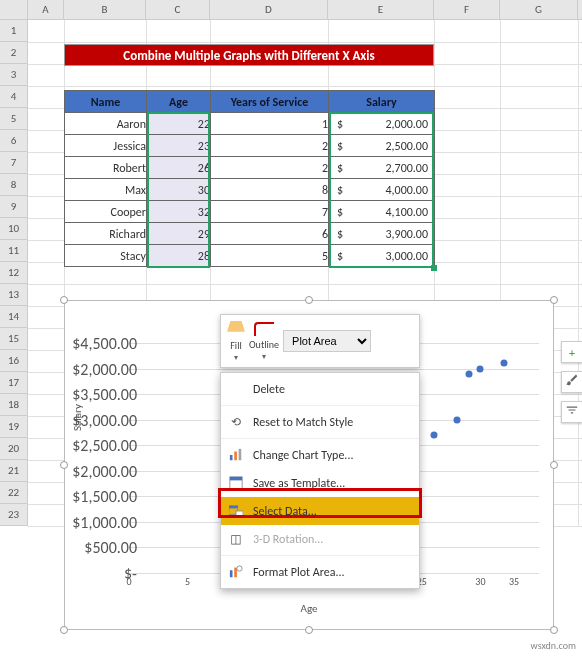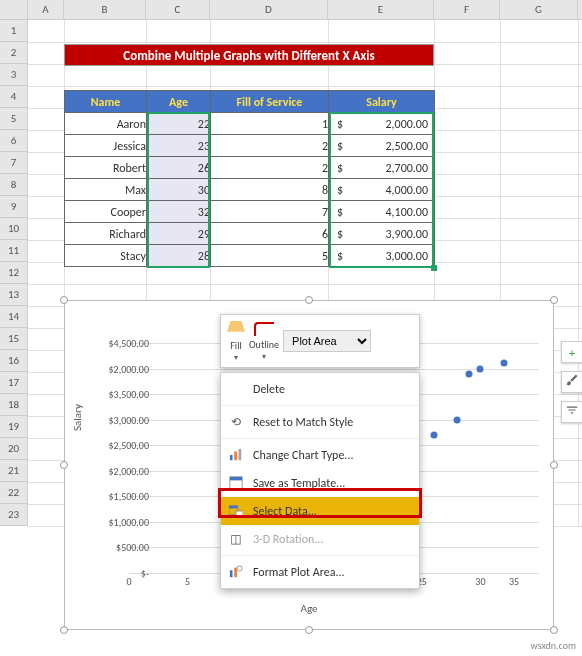--- a/index.html
+++ b/index.html
@@ -21,21 +21,21 @@
 .gridlines { position: absolute; inset: 0; }
 .gl-v { position: absolute; top: 0; bottom: 0; width: 1px; background: #e0e0e0; }
 .gl-h { position: absolute; left: 0; right: 0; height: 1px; background: #e0e0e0; }
 
 
 .title-bar { position: absolute; left: 36px; top: 24px; width: 370px; height: 22px; background: #c00000; color: #fff; font-weight: bold; text-align: center; line-height: 22px; font-size: 13px; border: 1px solid #999; }
 
 
 .dtable { position: absolute; left: 36px; top: 70px; border-collapse: collapse; }
 .dtable th, .dtable td { border: 1px solid #666; height: 22px; font-size: 12px; }
-.dtable th { background: #4472c4; color: #fde047; font-weight: bold; text-align: center; }
+.dtable th { background: #4472c4; color: #0f172a; font-weight: bold; text-align: center; }
 .dtable td { text-align: right; background: #fff; }
 .dtable .age-col { background: #e8e6f3; }
 .dtable .sal-col { text-align: right; padding-right: 6px; position: relative; }
 .dtable .sal-col .dollar { position: absolute; left: 8px; }
 .c-name { width: 82px; }
 .c-age { width: 64px; }
 .c-yos { width: 118px; }
 .c-sal { width: 106px; }
 
 
@@ -47,21 +47,21 @@
 .chart-box { position: absolute; left: 36px; top: 280px; width: 490px; height: 330px; border: 1px solid #bbb; background: #fff; }
 .chart-handles .h { position: absolute; width: 8px; height: 8px; border: 1px solid #999; background: #fff; border-radius: 50%; }
 .chart-float { position: absolute; right: -30px; width: 22px; height: 22px; border: 1px solid #ccc; background: #fff; text-align: center; line-height: 22px; box-shadow: 0 1px 2px rgba(0,0,0,.2); }
 
 .y-axis-title { position: absolute; left: 6px; top: 130px; transform: rotate(-90deg); transform-origin: left top; font-size: 11px; color: #555; }
 .x-axis-title { position: absolute; bottom: 14px; left: 0; right: 0; text-align: center; font-size: 11px; color: #555; }
 
 .plot { position: absolute; left: 64px; top: 42px; width: 410px; height: 230px; }
 .plot .grid-h { position: absolute; left: 0; right: 0; height: 1px; background: #ddd; }
 .plot .pt { position: absolute; width: 7px; height: 7px; background: #4472c4; border-radius: 50%; transform: translate(-50%, 50%); }
-.y-tick { position: absolute; right: 404px; font-size: 10px; color: #555; transform: translateY(-50%); }
+.y-tick { position: absolute; right: 416px; font-size: 16px; color: #555; transform: translateY(-50%); }
 .x-tick { position: absolute; top: 274px; font-size: 10px; color: #555; transform: translateX(-50%); }
 
 
 .mini-tb { position: absolute; left: 220px; top: 314px; width: 200px; height: 54px; background: #fff; border: 1px solid #ccc; box-shadow: 0 2px 6px rgba(0,0,0,.25); display: flex; align-items: center; padding: 4px 6px; gap: 4px; z-index: 30; }
 .mini-tb .tb-item { text-align: center; font-size: 10px; color: #444; }
 .mini-tb .bucket { width: 18px; height: 16px; background: #f7c873; display: block; margin: 0 auto 2px; clip-path: polygon(20% 0, 80% 0, 100% 70%, 0 70%); position: relative; }
 .mini-tb .swoosh { width: 20px; height: 14px; border: 2px solid #c00; border-bottom: none; border-right: none; border-radius: 4px 0 0 0; display: block; margin: 0 auto 2px; }
 .mini-tb .dd { position: relative; }
 .mini-tb .chev { font-size: 8px; display: block; color: #666; }
 .mini-tb select { border: 1px solid #ccc; font-size: 11px; height: 22px; width: 88px; padding: 0 4px; }
@@ -151,21 +151,21 @@
         <div class="gl-h" style="top: 506px;"></div>
       </div>
 
     <div class="title-bar">Combine Multiple Graphs with Different X Axis</div>
 
     <table class="dtable">
       <thead>
           <tr>
         <th class="c-name">Name</th>
         <th class="c-age">Age</th>
-        <th class="c-yos">Fill of Service</th>
+        <th class="c-yos">Years of Service</th>
         <th class="c-sal">Salary</th>
       </tr>
         </thead>
       <tbody>
           <tr>
             <td class="c-name">Aaron</td>
             <td class="c-age age-col">22</td>
             <td class="c-yos">1</td>
             <td class="c-sal sal-col"><span class="dollar">$</span>2,000.00</td>
           </tr>

